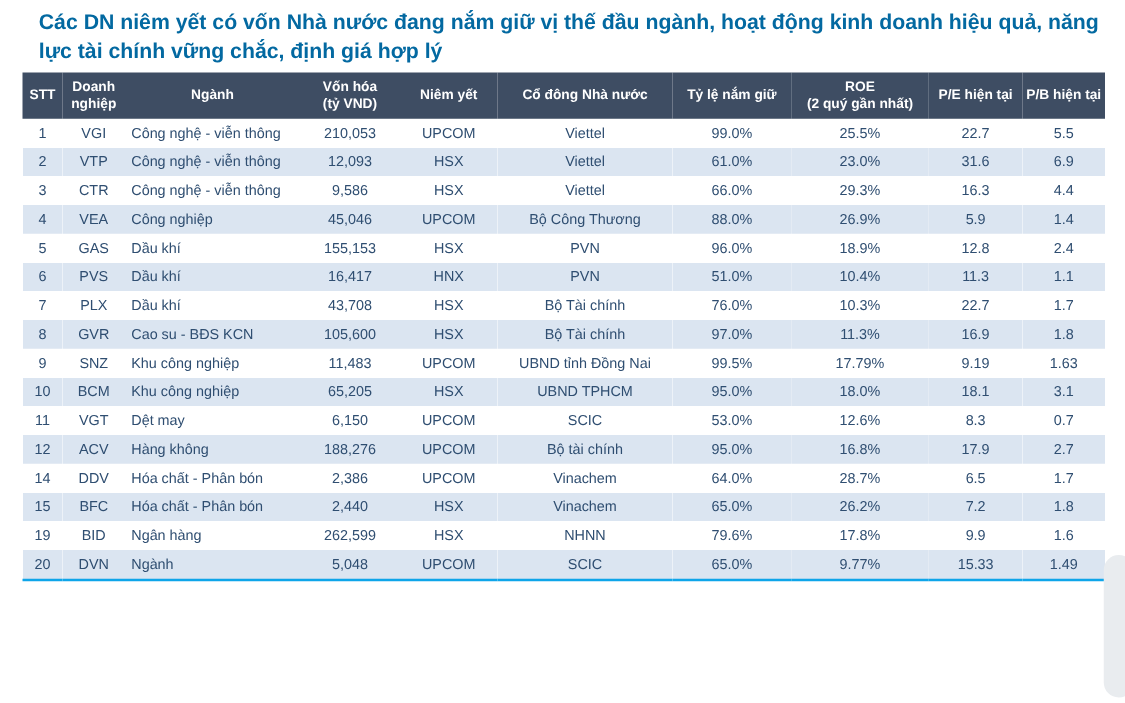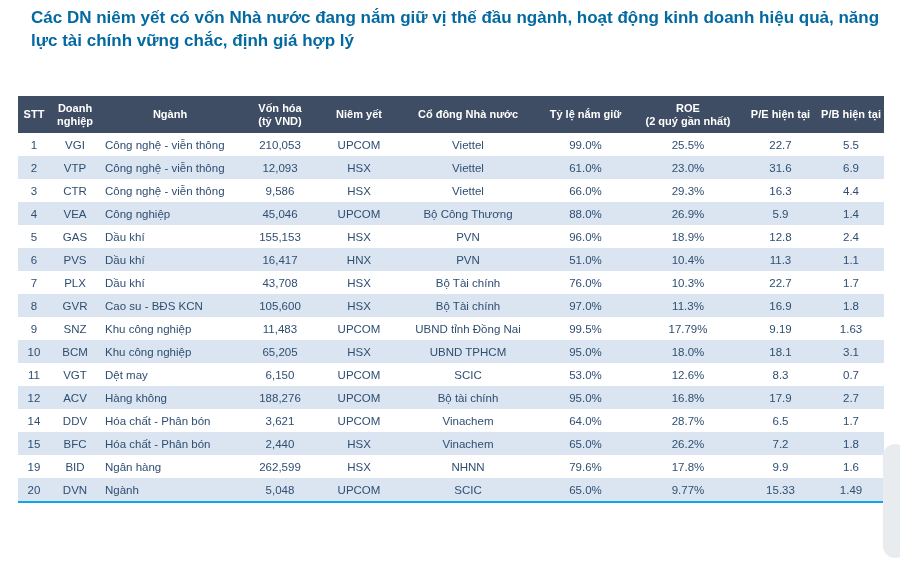--- a/index.html
+++ b/index.html
@@ -23,21 +23,20 @@
     line-height: 23px;
     margin-left: 12px;
   }
   table.soe-table {
     position: absolute;
     left: 18px;
     top: 58px;
     width: 866px;
     border-collapse: collapse;
     table-layout: fixed;
-    margin-top: 38px;
   }
   thead th {
     background: #3e4d63;
     color: #ffffff;
     font-size: 11px;
     font-weight: bold;
     height: 37px;
     vertical-align: middle;
     text-align: center;
     white-space: pre-line;
@@ -251,21 +250,21 @@
     <td>Bộ tài chính</td>
     <td>95.0%</td>
     <td>16.8%</td>
     <td>17.9</td>
     <td>2.7</td>
   </tr>
       <tr>
     <td>14</td>
     <td>DDV</td>
     <td class="col-industry">Hóa chất - Phân bón</td>
-    <td>3,621</td>
+    <td>2,386</td>
     <td>UPCOM</td>
     <td>Vinachem</td>
     <td>64.0%</td>
     <td>28.7%</td>
     <td>6.5</td>
     <td>1.7</td>
   </tr>
       <tr>
     <td>15</td>
     <td>BFC</td>

